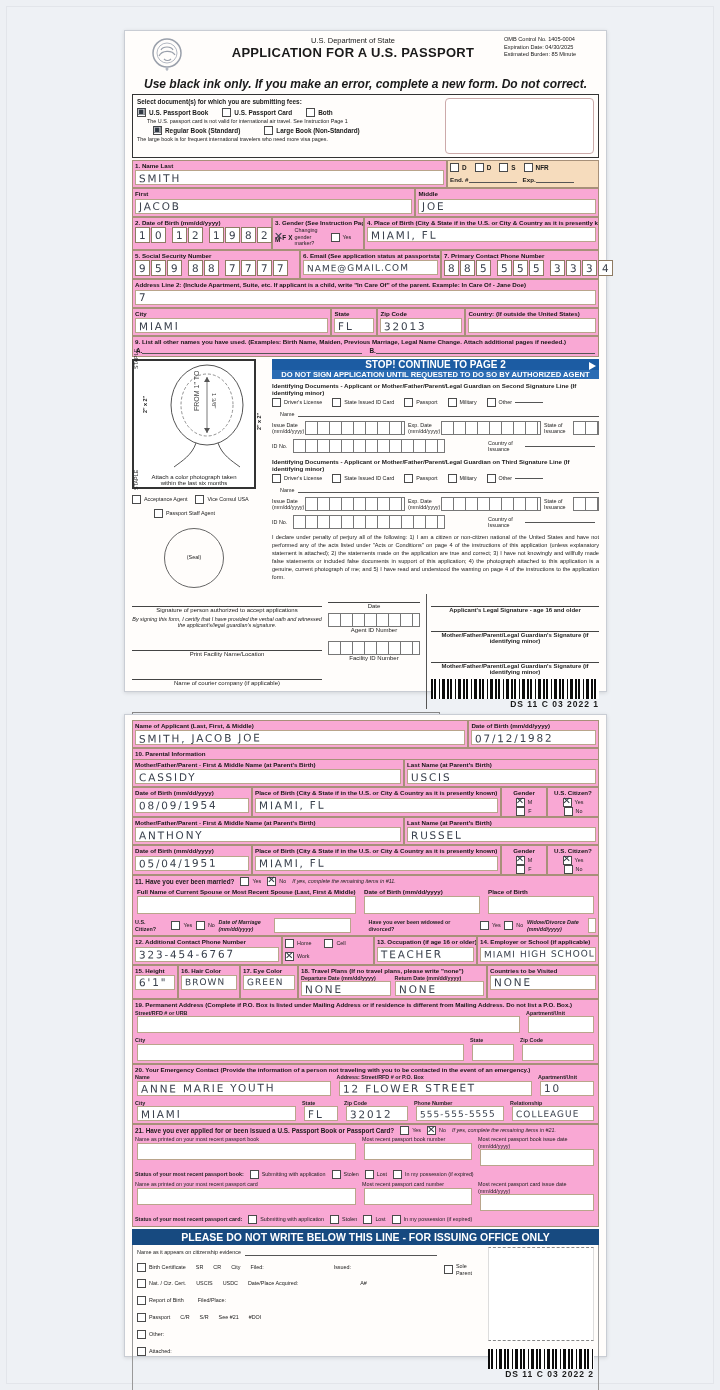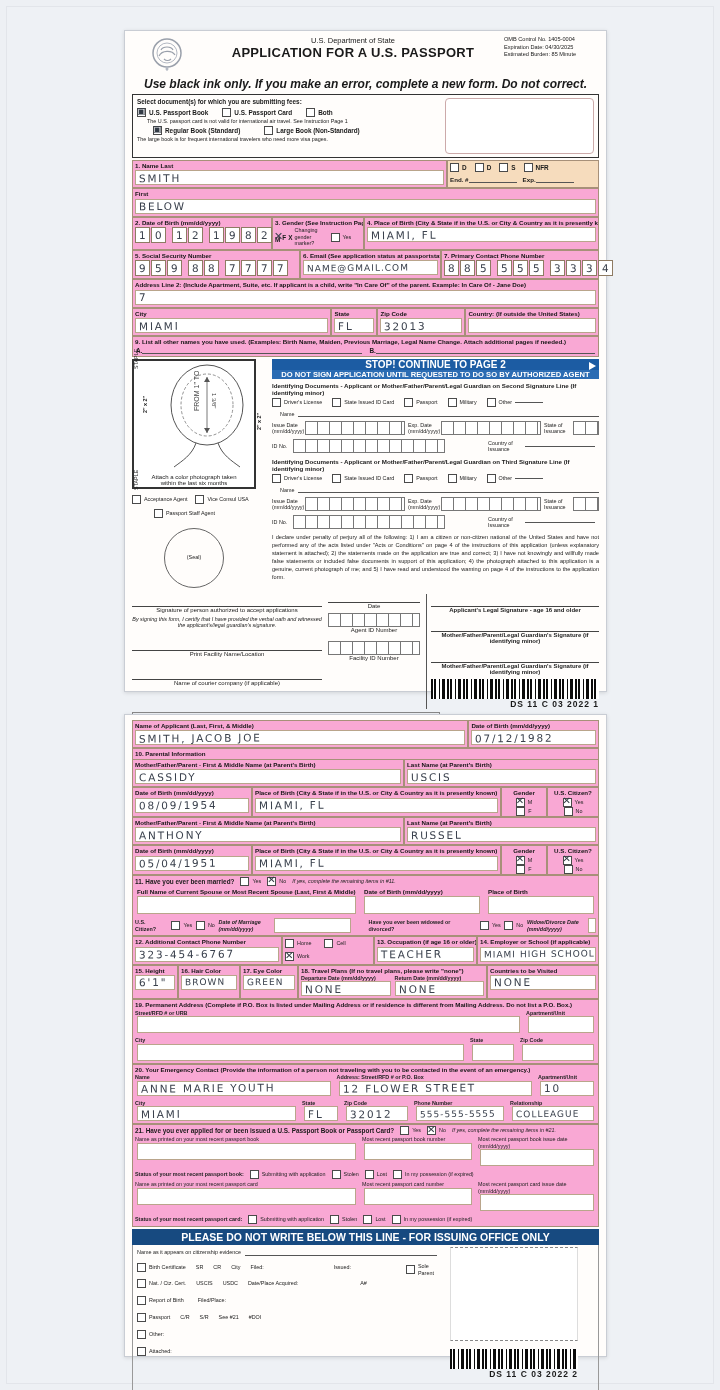--- a/index.html
+++ b/index.html
@@ -128,21 +128,27 @@
         <span style="margin-left:6px">Exp.</span>
           <span class="ln" style="width:38px"></span>
       </div>
     </div>
   </div>
 
   <div class="r">
     <div class="cell" style="flex:1.55">
       <div class="lbl">First</div>
       <div class="inp">
-          <span class="hw">BELOW</span>
+          <span class="hw">JACOB</span>
+        </div>
+    </div>
+    <div class="cell f">
+      <div class="lbl">Middle</div>
+      <div class="inp">
+          <span class="hw">JOE</span>
         </div>
     </div>
   </div>
 
   <div class="r">
     <div class="cell" style="width:140px">
       <div class="lbl">2. Date of Birth (mm/dd/yyyy)</div>
       <div class="chars" style="padding:0 2px 2px">
           <span class="dbox">
             <span class="hw" style="letter-spacing: 0px;">1</span>
@@ -964,21 +970,21 @@
     </div>
     <div class="cbrow" style="margin-top:8px">
         <span class="cb"></span>
         <span class="tiny">Other:</span>
       </div>
     <div class="cbrow" style="margin-top:8px">
         <span class="cb"></span>
         <span class="tiny">Attached:</span>
       </div>
 
-    <div style="position:absolute;right:20px;top:2px;width:128px">
+    <div style="position:absolute;right:4px;top:2px;width:106px">
       <div class="cbrow" style="position:absolute;left:-44px;top:16px">
           <span class="cb"></span>
           <span class="tiny" style="white-space:normal;width:24px">Sole Parent</span>
         </div>
       <div style="border-top:1px dashed #888;border-bottom:1px dashed #888;border-left:1px solid #ddd;border-right:1px solid #ddd;height:92px;background:#fff"></div>
       <div class="bar" style="margin-top:8px"></div>
       <div class="barlbl">DS 11 C 03 2022 2</div>
     </div>
   </div>
 

